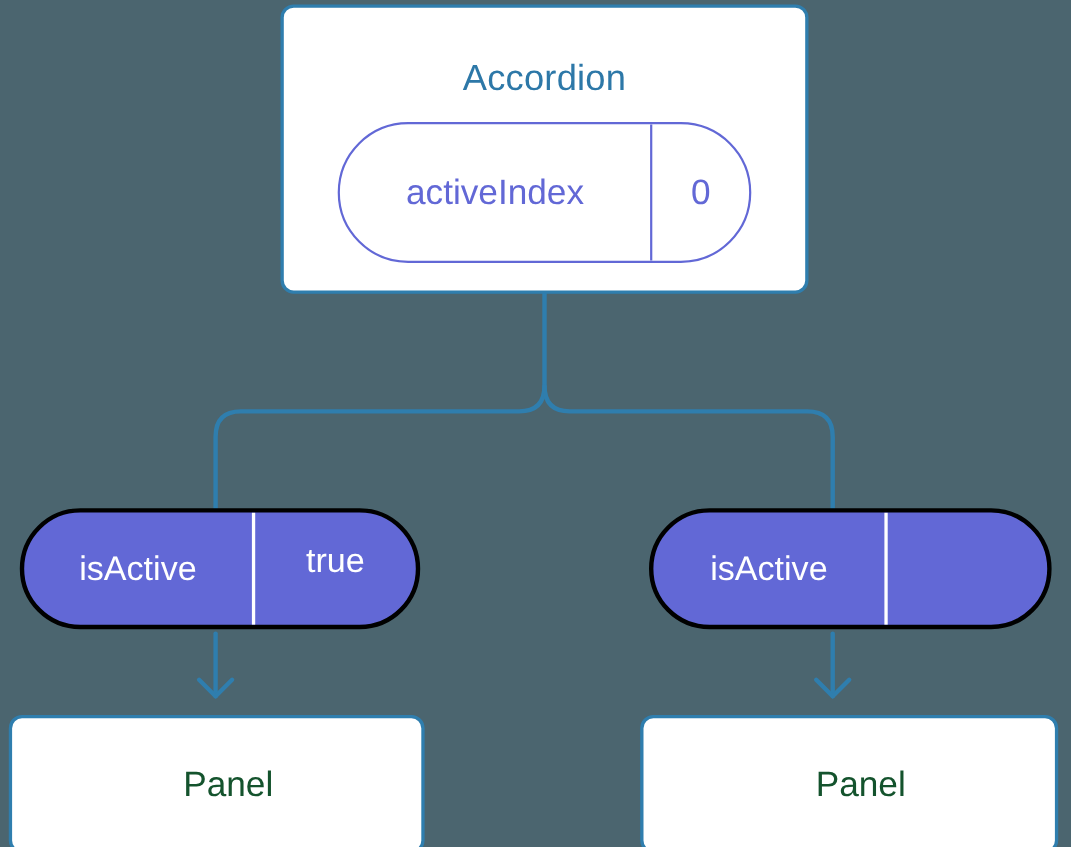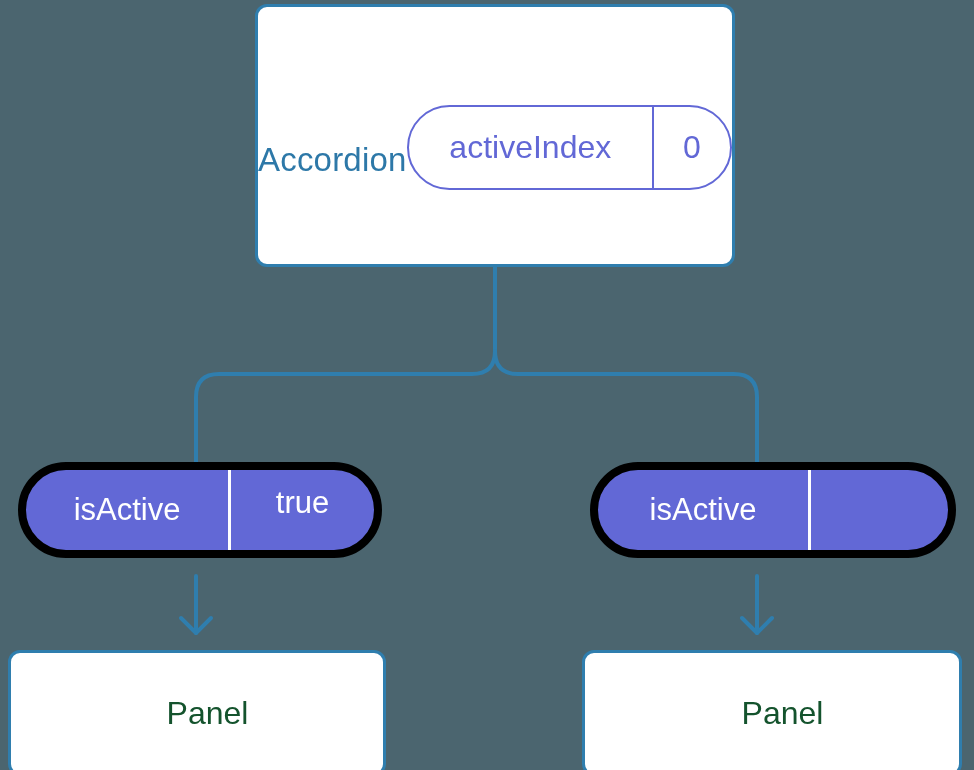--- a/index.html
+++ b/index.html
@@ -40,21 +40,21 @@
     box-sizing: border-box;
   }
 
   
   #accordion-card {
     left: 255px;
     top: 4px;
     width: 480px;
     height: 263px;
     display: flex;
-    flex-direction: row;
+    flex-direction: column;
     align-items: center;
   }
 
   .card-title {
     color: #2d78a8;
     font-size: 33px;
     letter-spacing: 0.2px;
     margin-top: 47px;
     line-height: 1;
     white-space: nowrap;
@@ -75,43 +75,43 @@
     align-items: center;
     justify-content: center;
     box-sizing: border-box;
     white-space: nowrap;
     line-height: 1;
   }
 
   
   .pill.outline {
     margin-top: 24px;
-    height: 85px;
+    height: 128px;
     border: 2px solid #6268d6;
     background: transparent;
   }
   .pill.outline .pill-key {
     width: 284px;
     border-right: 2px solid #6268d6;
     color: #6268d6;
     font-size: 32px;
     padding-bottom: 2px;
   }
   .pill.outline .pill-val {
     width: 88px;
     color: #6268d6;
     font-size: 32px;
     padding-bottom: 2px;
   }
 
   
   .pill.filled {
     position: absolute;
-    height: 96px;
-    border: 8px solid #000000;
+    height: 110px;
+    border: 4px solid #000000;
     background: #6268d6;
   }
   .pill.filled .pill-key {
     border-right: 3px solid #ffffff;
     color: #ffffff;
     font-size: 31px;
     padding-bottom: 2px;
   }
   .pill.filled .pill-val {
     color: #ffffff;

